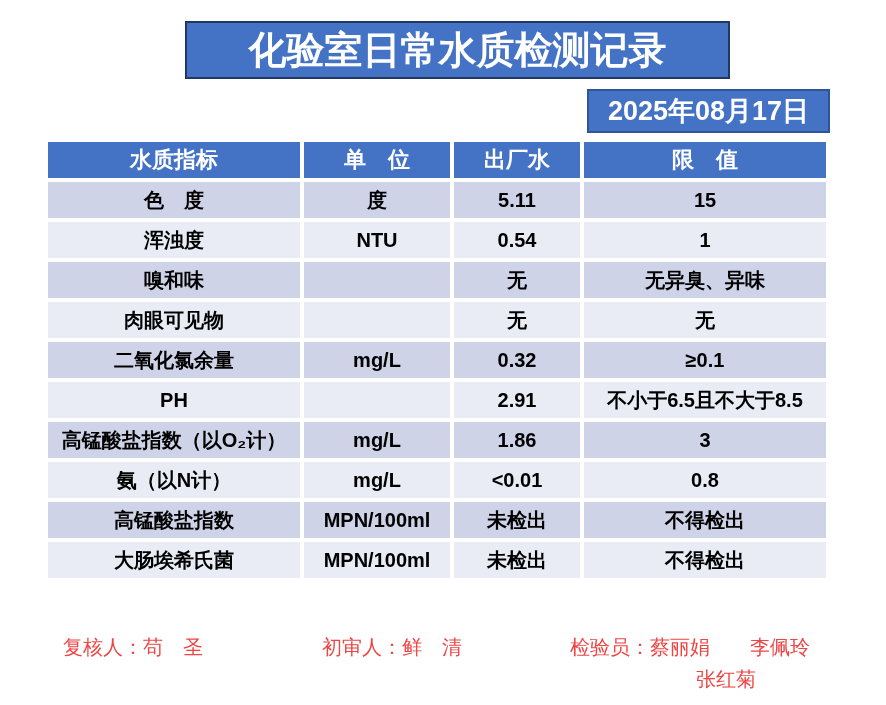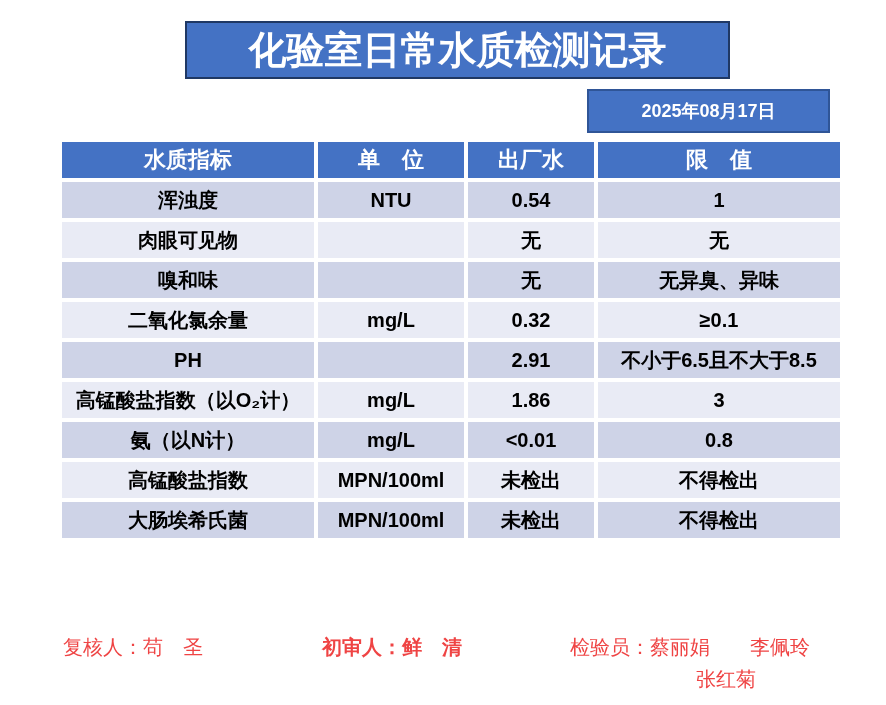--- a/index.html
+++ b/index.html
@@ -19,26 +19,26 @@
     font-size: 38px; font-weight: bold;
     display: flex; align-items: center; justify-content: center;
     white-space: pre;
   }
   .date-bar {
     position: absolute; left: 587px; top: 89px;
     width: 243px; height: 44px; box-sizing: border-box;
     background: #4472C4;
     border: 2px solid #2F5597;
     color: #ffffff;
-    font-size: 18px; font-weight: 600;
+    font-size: 27px; font-weight: 600;
     display: flex; align-items: center; justify-content: center;
     white-space: pre;
   }
   table.wq {
-    position: absolute; left: 58px; top: 138px;
+    position: absolute; left: 44px; top: 138px;
     width: 782px;
     border-collapse: collapse;
     table-layout: fixed;
   }
   table.wq th, table.wq td {
     border: 4px solid #ffffff;
     text-align: center;
     vertical-align: middle;
     padding: 0 2px;
     white-space: pre;
@@ -58,21 +58,21 @@
   table.wq tbody tr:nth-child(odd) td  { background: #CED3E7; }
   table.wq tbody tr:nth-child(even) td { background: #E9EBF5; }
   .sig {
     position: absolute;
     font-family: "Liberation Serif", "DejaVu Serif", serif;
     font-size: 20px;
     color: #ef4444;
     white-space: pre;
   }
   .sig-reviewer  { left: 63px;  top: 634px; }
-  .sig-auditor   { left: 322px; top: 634px; font-weight: bold; }
+  .sig-auditor   { left: 322px; top: 634px; }
   .sig-inspector { left: 570px; top: 634px; }
   .sig-line2     { left: 696px; top: 666px; }
 </style>
 </head>
 <body>
 
 <div class="title-bar">化验室日常水质检测记录</div>
 
 <div class="date-bar">2025年08月17日</div>
 
@@ -86,36 +86,42 @@
   <thead>
     <tr>
       <th>水质指标</th>
       <th>单　位</th>
       <th>出厂水</th>
       <th>限　值</th>
     </tr>
   </thead>
   <tbody>
     <tr>
+      <td>色　度</td>
+      <td>度</td>
+      <td>5.11</td>
+      <td>15</td>
+    </tr>
+    <tr>
       <td>浑浊度</td>
       <td>NTU</td>
       <td>0.54</td>
       <td>1</td>
     </tr>
     <tr>
+      <td>嗅和味</td>
+      <td></td>
+      <td>无</td>
+      <td>无异臭、异味</td>
+    </tr>
+    <tr>
       <td>肉眼可见物</td>
       <td></td>
       <td>无</td>
       <td>无</td>
-    </tr>
-    <tr>
-      <td>嗅和味</td>
-      <td></td>
-      <td>无</td>
-      <td>无异臭、异味</td>
     </tr>
     <tr>
       <td>二氧化氯余量</td>
       <td>mg/L</td>
       <td>0.32</td>
       <td>≥0.1</td>
     </tr>
     <tr>
       <td>PH</td>
       <td></td>

